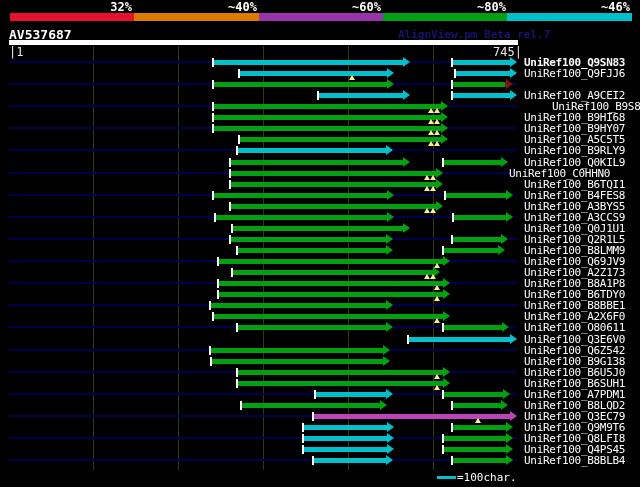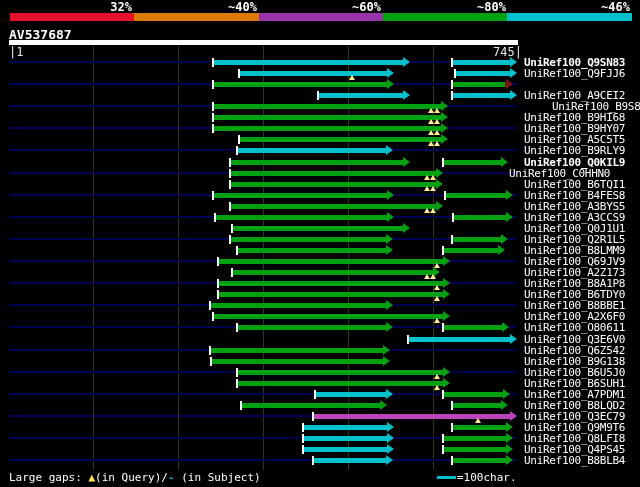--- a/index.html
+++ b/index.html
@@ -36,20 +36,21 @@
   <span class="abs pct" style="left:436px;top:0;width:70px;">~80%</span>
   <span class="abs pct" style="left:560px;top:0;width:70px;">~46%</span>
 
   <div class="abs cbseg" style="left: 10px; width: 124px; background: rgb(232, 17, 45);"></div>
   <div class="abs cbseg" style="left: 134px; width: 125px; background: rgb(221, 123, 0);"></div>
   <div class="abs cbseg" style="left: 259px; width: 124px; background: rgb(153, 51, 170);"></div>
   <div class="abs cbseg" style="left: 383px; width: 124px; background: rgb(0, 160, 16);"></div>
   <div class="abs cbseg" style="left: 507px; width: 125px; background: rgb(0, 192, 204);"></div>
 
   <span class="abs" id="queryTitle">AV537687</span>
+  <span class="abs" id="credit">AlignView.pm Beta rel.7</span>
   <div class="abs" id="queryBar"></div>
 
   <span class="abs rulertxt" style="left:9px;">|1</span>
   <span class="abs rulertxt" style="left:440px;width:82px;text-align:right;">745|</span>
 
   <div class="abs" id="plot" style="left:0;top:0;width:640px;height:487px;">
       <div class="abs gline" style="left: 93px;"></div>
       <div class="abs gline" style="left: 178px;"></div>
       <div class="abs gline" style="left: 263px;"></div>
       <div class="abs gline" style="left: 348px;"></div>
@@ -115,21 +116,21 @@
       <div class="abs bar" style="left: 237px; top: 148px; width: 150px; background: rgb(0, 192, 204);"></div>
       <div class="abs arrow" style="left: 386px; top: 145px; border-left: 7px solid rgb(0, 192, 204);"></div>
       <div class="abs tick" style="left: 236px; top: 146px;"></div>
       <div class="abs rowlabel" style="left: 524px; top: 145px;">UniRef100_B9RLY9</div>
       <div class="abs bar" style="left: 230px; top: 160px; width: 174px; background: rgb(0, 160, 16);"></div>
       <div class="abs arrow" style="left: 403px; top: 157px; border-left: 7px solid rgb(0, 160, 16);"></div>
       <div class="abs tick" style="left: 229px; top: 158px;"></div>
       <div class="abs bar" style="left: 443px; top: 160px; width: 59px; background: rgb(0, 160, 16);"></div>
       <div class="abs arrow" style="left: 501px; top: 157px; border-left: 7px solid rgb(0, 160, 16);"></div>
       <div class="abs tick" style="left: 442px; top: 158px;"></div>
-      <div class="abs rowlabel" style="left: 524px; top: 157px; font-weight: bold;">UniRef100_Q0KIL9</div>
+      <div class="abs rowlabel" style="left: 524px; top: 157px;">UniRef100_Q0KIL9</div>
       <div class="abs navyline" style="left: 9px; top: 172px; width: 508px;"></div>
       <div class="abs bar" style="left: 230px; top: 171px; width: 207px; background: rgb(0, 160, 16);"></div>
       <div class="abs arrow" style="left: 436px; top: 168px; border-left: 7px solid rgb(0, 160, 16);"></div>
       <div class="abs tick" style="left: 229px; top: 169px;"></div>
       <div class="abs gaptri" style="left: 424px; top: 175px;"></div>
       <div class="abs gaptri" style="left: 430px; top: 175px;"></div>
       <div class="abs rowlabel" style="left: 509px; top: 168px;">UniRef100_C0HHN0</div>
       <div class="abs bar" style="left: 230px; top: 182px; width: 207px; background: rgb(0, 160, 16);"></div>
       <div class="abs arrow" style="left: 436px; top: 179px; border-left: 7px solid rgb(0, 160, 16);"></div>
       <div class="abs tick" style="left: 229px; top: 180px;"></div>
@@ -288,17 +289,16 @@
       <div class="abs navyline" style="left: 9px; top: 459px; width: 508px;"></div>
       <div class="abs bar" style="left: 313px; top: 458px; width: 74px; background: rgb(0, 192, 204);"></div>
       <div class="abs arrow" style="left: 386px; top: 455px; border-left: 7px solid rgb(0, 192, 204);"></div>
       <div class="abs tick" style="left: 312px; top: 456px;"></div>
       <div class="abs bar" style="left: 452px; top: 458px; width: 55px; background: rgb(0, 160, 16);"></div>
       <div class="abs arrow" style="left: 506px; top: 455px; border-left: 7px solid rgb(0, 160, 16);"></div>
       <div class="abs tick" style="left: 451px; top: 456px;"></div>
       <div class="abs rowlabel" style="left: 524px; top: 455px;">UniRef100_B8BLB4</div>
     </div>
 
-  <div class="abs" id="legend"><span>Large gaps: </span><span style="color:#ffe34d">▲</span><span>(in Query)/</span><span style="color:#00a0c8;font-weight:bold">- </span><span>(in Subject)</span></div>
   <div class="abs" id="legendScaleBar"></div>
   <span class="abs" id="legendScaleTxt">=100char.</span>
 
 </div>
 
 </body></html>

